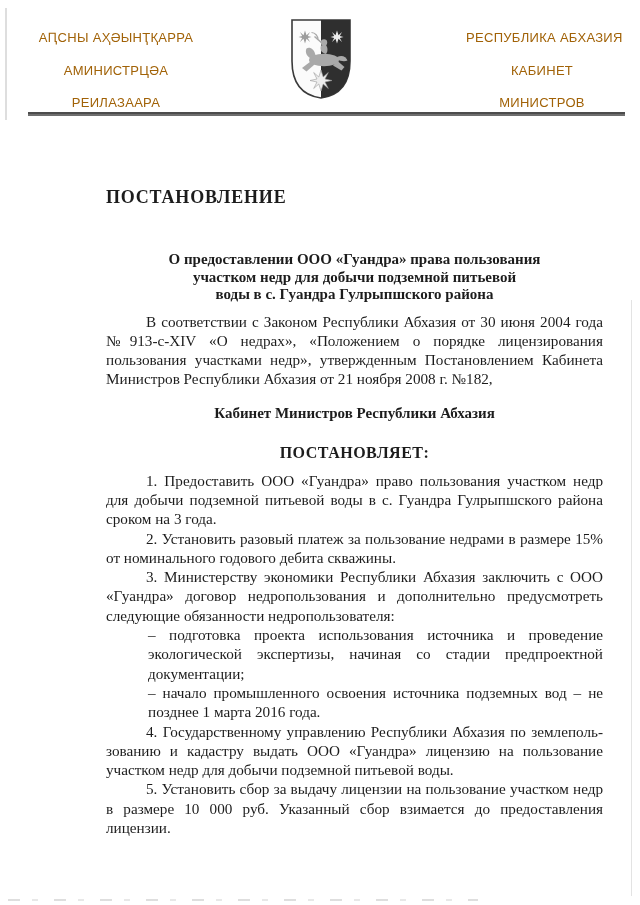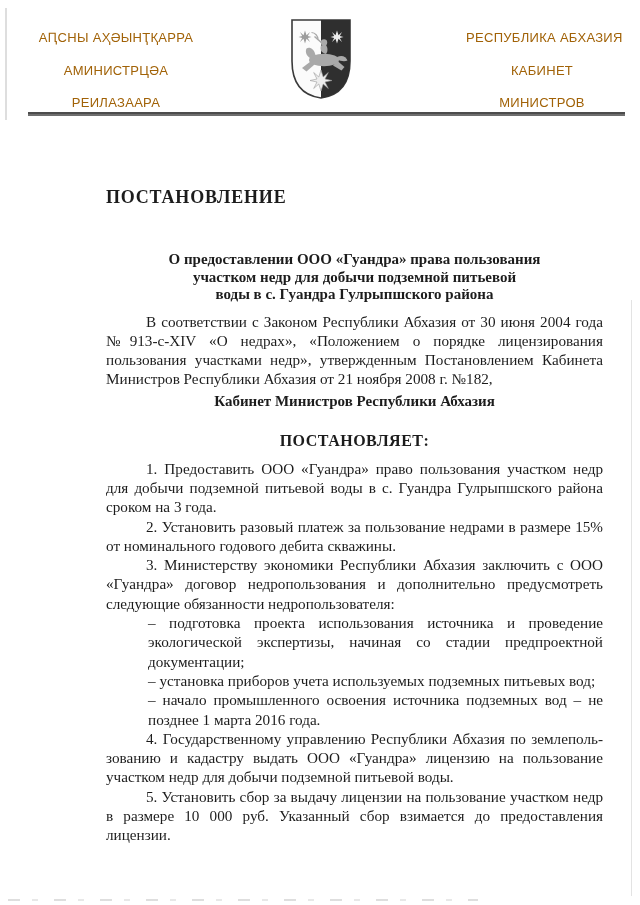--- a/index.html
+++ b/index.html
@@ -74,21 +74,21 @@
 
   .preamble {
     margin-top: 8px;
     font-size: 15.2px;
     line-height: 19.3px;
     text-align: justify;
     text-indent: 40px;
   }
 
   .authority {
-    margin-top: 4px;
+    margin-top: 16px;
     text-align: center;
     font-weight: bold;
     font-size: 15px;
     line-height: 17px;
   }
 
   .resolves {
     margin-top: 22px;
     text-align: center;
     font-weight: bold;
@@ -183,21 +183,20 @@
 
     <div class="authority">Кабинет Министров Республики Абхазия</div>
 
     <div class="resolves">ПОСТАНОВЛЯЕТ:</div>
 
     <div class="items">
       <p class="item">1. Предоставить ООО «Гуандра» право пользования участком недр для добычи подземной питьевой воды в с. Гуандра Гулрыпшского района сроком на 3 года.</p>
       <p class="item">2. Установить разовый платеж за пользование недрами в размере 15% от номинального годового дебита скважины.</p>
       <p class="item">3. Министерству экономики Республики Абхазия заключить с ООО «Гуандра» договор недропользования и дополнительно предусмотреть следующие обязанности недропользователя:</p>
       <p class="subitem">– подготовка проекта использования источника и проведение экологической экспертизы, начиная со стадии предпроектной документации;</p>
-      <p class="subitem">– установка приборов учета используемых подземных питьевых вод;</p>
       <p class="subitem">– начало промышленного освоения источника подземных вод – не позднее 1 марта 2016 года.</p>
       <p class="item">4. Государственному управлению Республики Абхазия по землеполь­зованию и кадастру выдать ООО «Гуандра» лицензию на пользование участком недр для добычи подземной питьевой воды.</p>
       <p class="item">5. Установить сбор за выдачу лицензии на пользование участком недр в размере 10 000 руб. Указанный сбор взимается до предоставления лицензии.</p>
     </div>
 
   </div>
 
   <div class="edge-left"></div>
   <div class="edge-right"></div>
   <div class="scan-noise"></div>

